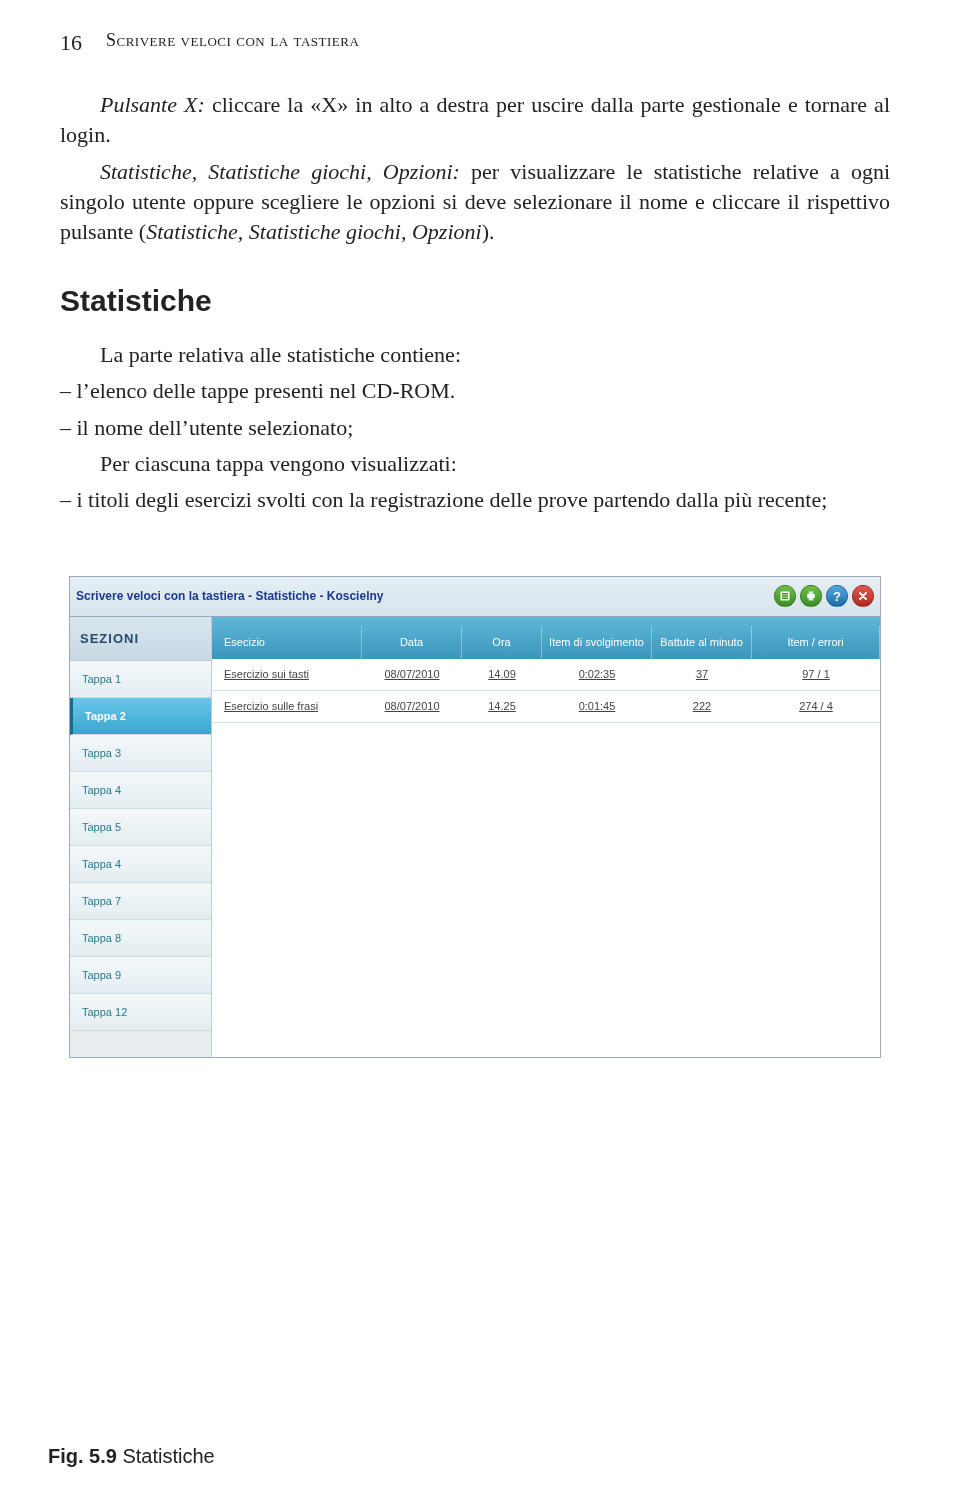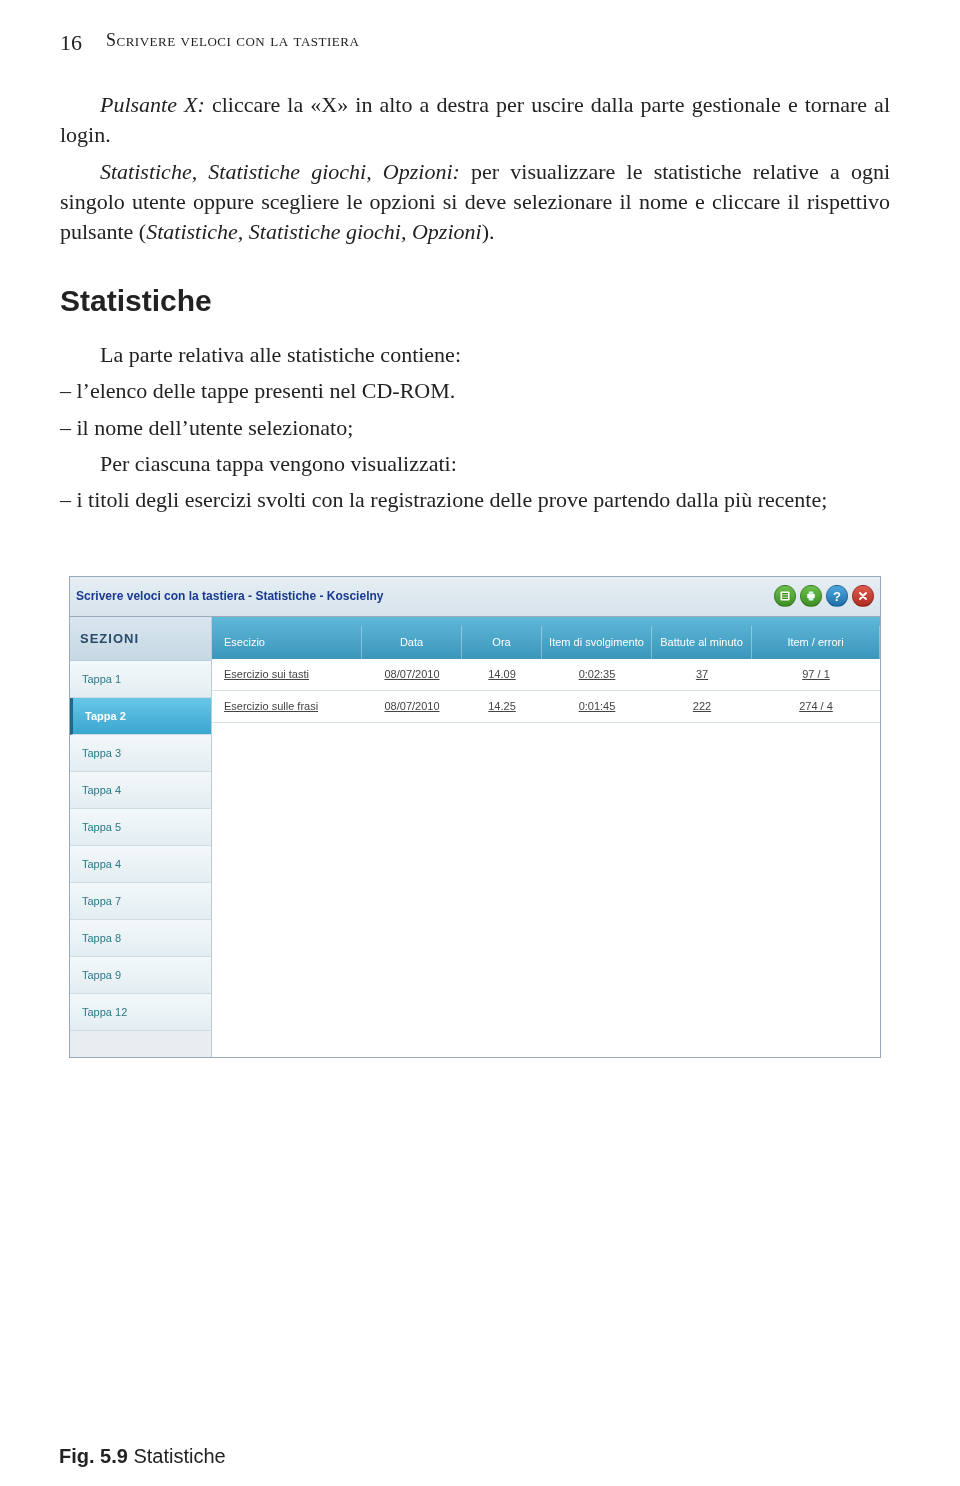--- a/index.html
+++ b/index.html
@@ -13,21 +13,21 @@
     position: relative;
   }
   .header-line { display: flex; align-items: flex-start; gap: 24px; margin-bottom: 34px; }
   .page-num { font-size: 22px; }
   .running-head { font-variant: small-caps; font-size: 18px; letter-spacing: .5px; }
   .body-text p { font-size: 22px; line-height: 1.38; margin-bottom: 6px; text-align: justify; }
   .body-text .indent { text-indent: 40px; }
   .italic { font-style: italic; }
   h2.section { font-family: Arial, Helvetica, sans-serif; font-weight: 700; font-size: 30px; margin: 36px 0 22px 0; }
   .list-line { font-size: 22px; line-height: 1.38; text-align: justify; }
-  .fig-caption { font-family: Arial, Helvetica, sans-serif; font-size: 20px; position: absolute; bottom: 18px; left: 59px; }
+  .fig-caption { font-family: Arial, Helvetica, sans-serif; font-size: 20px; position: absolute; bottom: 18px; left: 48px; }
   .fig-caption .bold { font-weight: 700; }
 
   
   .app {
     margin: 60px auto 0 auto;
     width: 812px;
     border: 1px solid #9ab;
     background: #edf2f3;
     font-family: Verdana, Arial, sans-serif;
     font-size: 11px;

